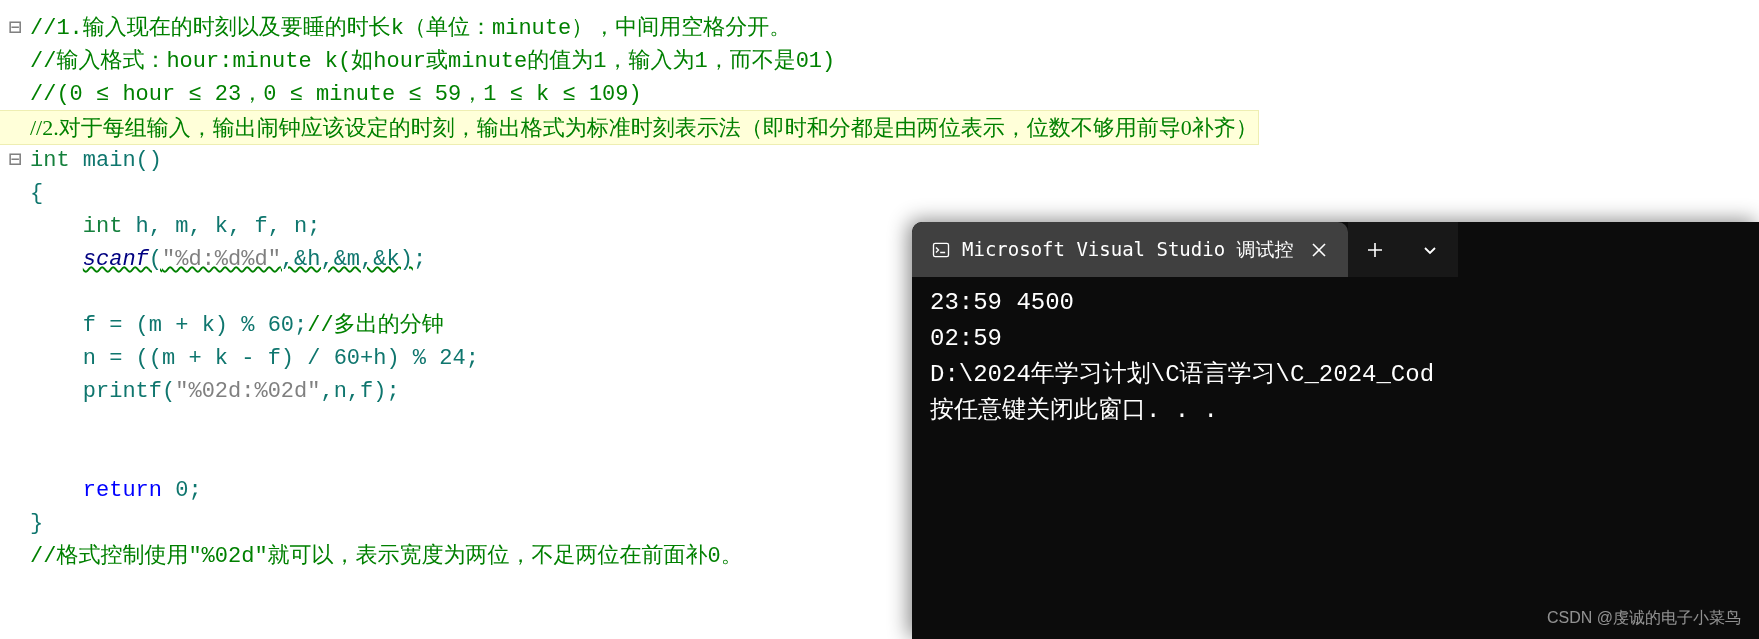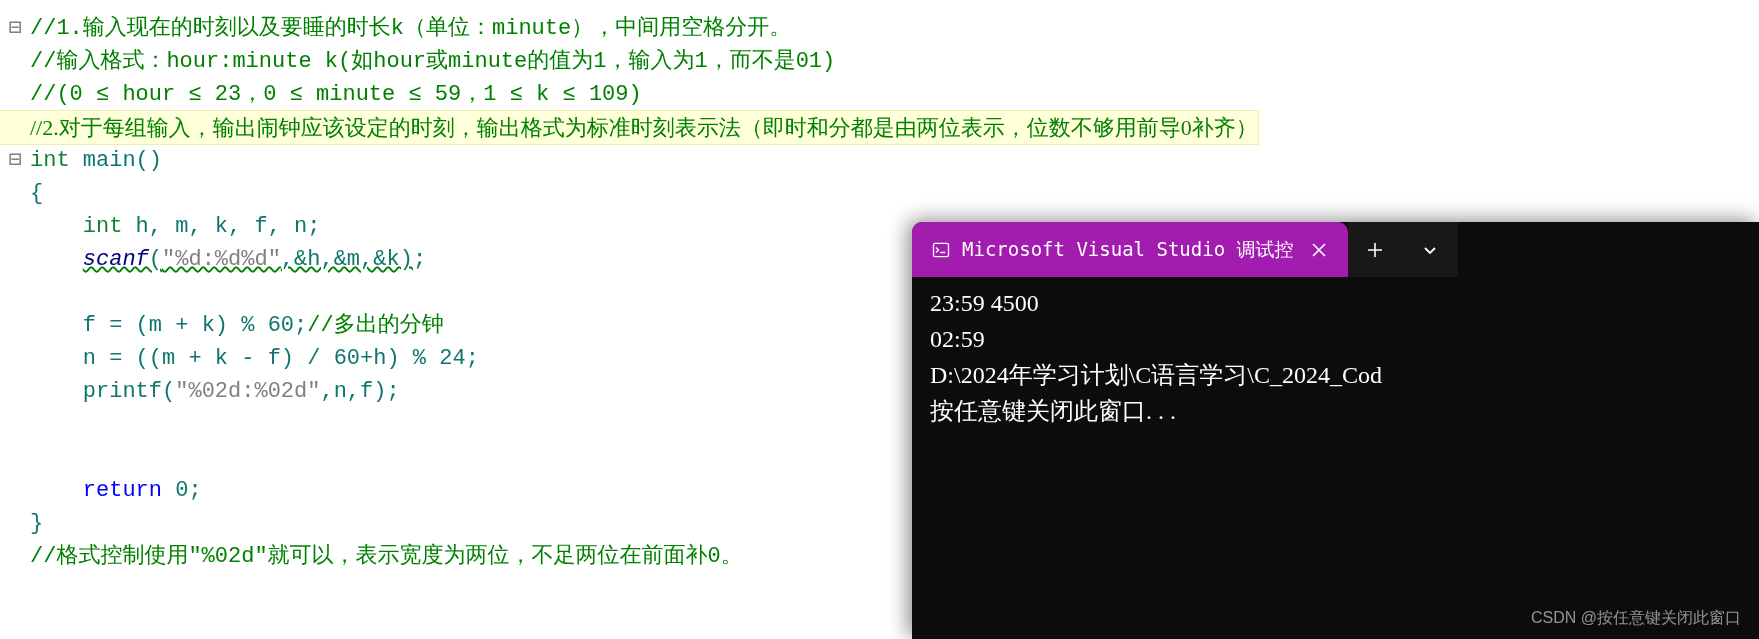--- a/index.html
+++ b/index.html
@@ -61,21 +61,21 @@
   }
   .titlebar {
     display: flex;
     align-items: stretch;
     height: 55px;
   }
   .tab {
     display: flex;
     align-items: center;
     gap: 10px;
-    background: #a21caf;
+    background: #404040;
     padding: 0 14px 0 18px;
     border-radius: 10px 10px 0 0;
     min-width: 390px;
     position: relative;
     font-size: 19px;
   }
   .tab-icon {
     display:inline-flex;
     width:22px;height:22px;
     align-items:center;justify-content:center;
@@ -87,21 +87,21 @@
     color:#fff; font-size:18px;
   }
   .tab-btn {
     width: 55px;
     display:inline-flex;align-items:center;justify-content:center;
     color:#fff; font-size:22px;
     background:#181818;
   }
   .tbody {
     padding: 8px 18px;
-    font-family: Liberation Serif, serif;
+    font-family: Liberation Mono, monospace;
     font-size: 24px;
     line-height: 1.5;
     white-space: pre;
     color: #ffffff;
   }
   .watermark {
     position:absolute;
     right: 18px;
     bottom: 10px;
     color: rgba(255,255,255,0.55);
@@ -144,13 +144,13 @@
         </svg>
     </div>
   </div>
   <div class="tbody" id="termout">23:59 4500
 02:59
 D:\2024年学习计划\C语言学习\C_2024_Cod
 按任意键关闭此窗口. . .
 </div>
 </div>
 
-<div class="watermark">CSDN @按任意键关闭此窗口</div>
+<div class="watermark">CSDN @虔诚的电子小菜鸟</div>
 
 </body></html>

